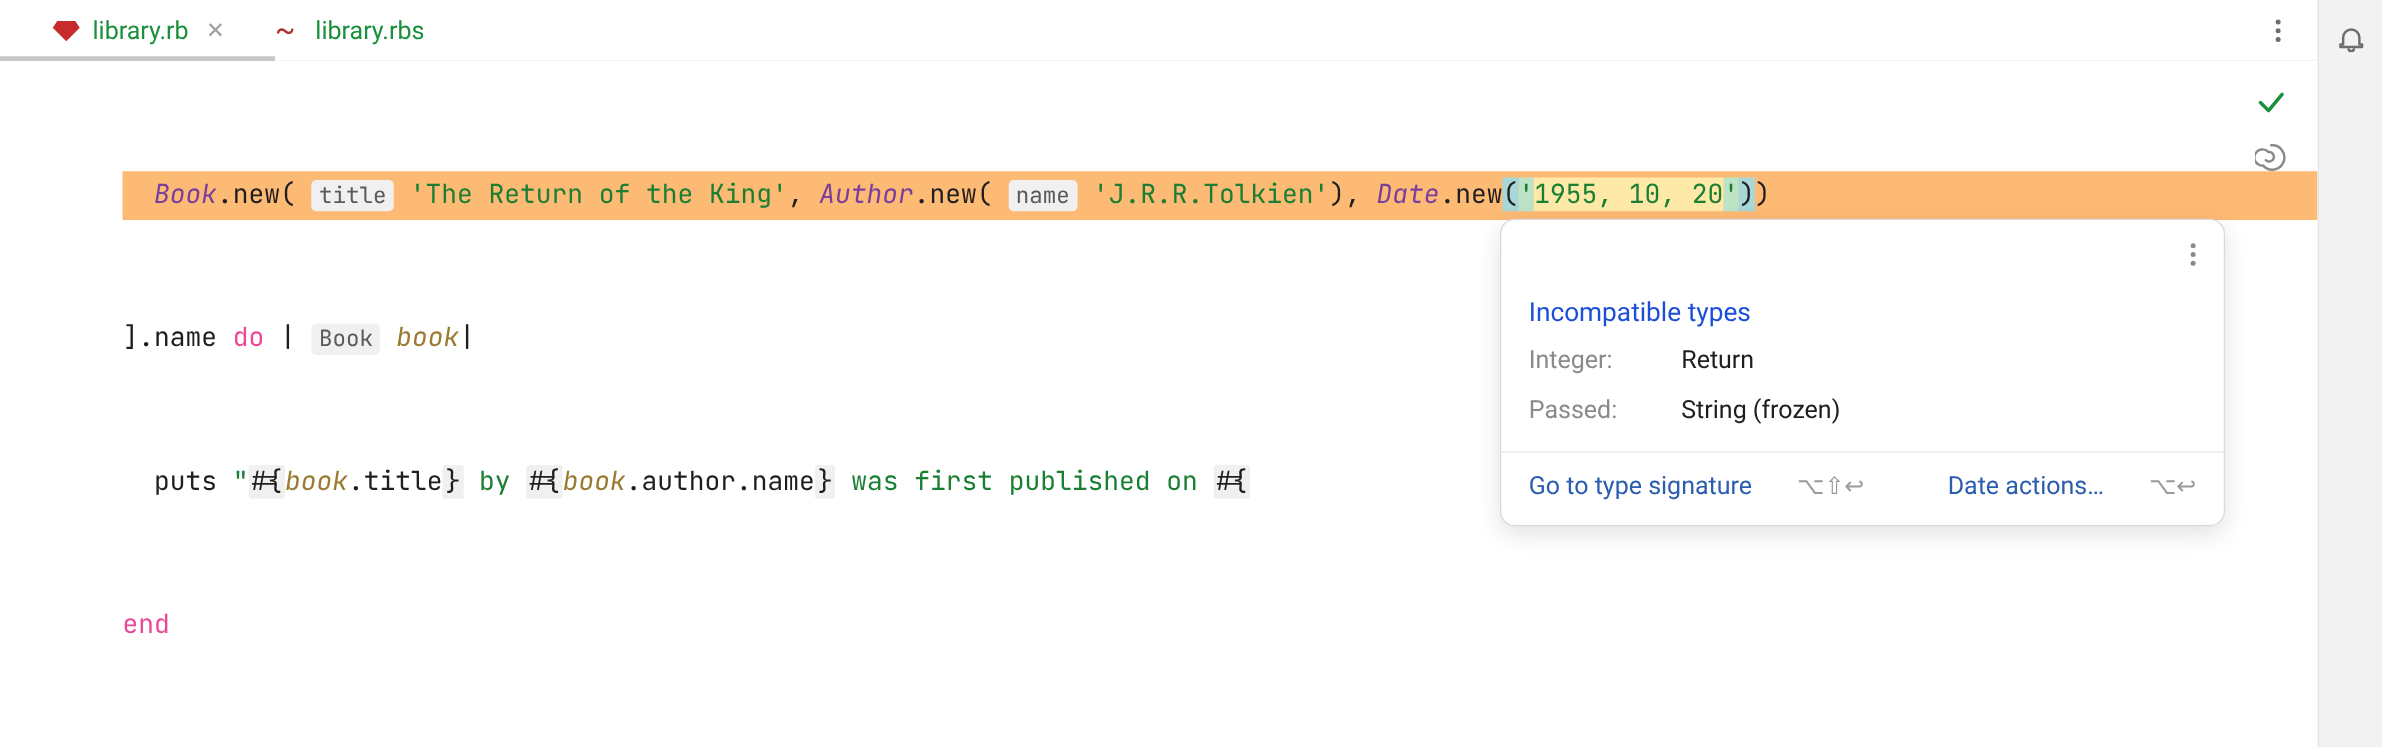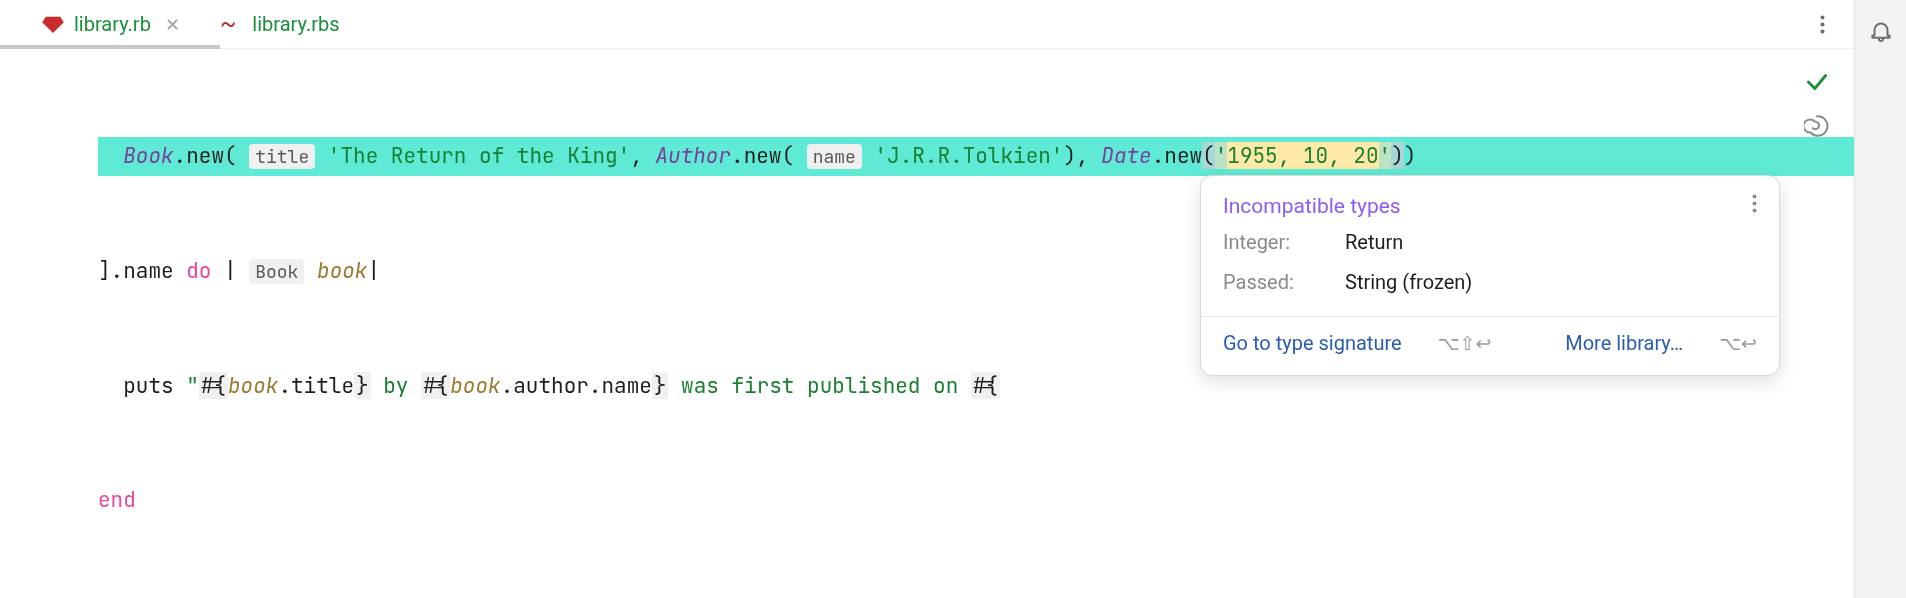--- a/index.html
+++ b/index.html
@@ -60,21 +60,21 @@
     font-size: 21px;
     line-height: 38px;
     padding-left: 98px;
     padding-top: 12px;
     padding-bottom: 18px;
     white-space: pre;
     background: #fff;
     overflow: hidden;
   }
   .line { position: relative; }
-  .line.highlight-line { background: #5eead4; }
+  .line.highlight-line { background: #fdba74; }
   .tok-class { color: #7a3e9d; font-style: italic; }
   .tok-method { color: #1e1e1e; }
   .tok-hint { background: #f0f0f0; padding: 1px 6px; border-radius: 4px; color: #5a5a5a; font-size: 18px;}
   .tok-str { color: #1a7f32; }
   .tok-kw { color: #ec4899; font-weight: 400; }
   .tok-var { color: #9a7b2f; font-style: italic; }
   .tok-err-hl { background: #bde3c7; }
   .tok-err-hl2 { background: #ffe9a8; }
   .tok-paren-hl { background: #a7d7d7; }
   .tok-interp { background: #f0f0f0; padding: 0 2px; border-radius: 2px; color:#1e1e1e;}
@@ -95,21 +95,21 @@
     border: 1px solid #d9d9d9;
     border-radius: 12px;
     box-shadow: 0 6px 20px rgba(0,0,0,0.12);
     z-index: 50;
     font-size: 20px;
   }
   .popup-head {
     display: flex; justify-content: space-between; align-items: flex-start;
     padding: 18px 22px 4px 22px;
   }
-  .popup-title { font-weight: 400; color: #8b5cf6; font-size: 21px; }
+  .popup-title { font-weight: 400; color: #1d4ed8; font-size: 21px; margin-top: 45px; }
   .popup-more { color: #8a8a8a; cursor: pointer; }
   .popup-row { display: flex; padding: 8px 22px; gap: 18px; font-size: 20px;}
   .popup-label { color: #8a8a8a; width: 104px; }
   .popup-value { color: #1e1e1e; }
   .popup-sep { border-top: 1px solid #e8e8e8; margin-top: 14px; }
   .popup-actions {
     display: flex; align-items: center; justify-content: space-between;
     padding: 14px 22px 20px 22px; font-size: 20px;
   }
   .popup-link { color: #2a5db0; cursor: pointer; }
@@ -182,21 +182,21 @@
           <div class="popup-label">Passed:</div>
           <div class="popup-value">String (frozen)</div>
         </div>
         <div class="popup-sep"></div>
         <div class="popup-actions">
           <div class="popup-act-row">
             <span class="popup-link">Go to type signature</span>
             <span class="popup-shortcut">⌥⇧↩</span>
           </div>
           <div class="popup-act-row">
-            <span class="popup-link">More library…</span>
+            <span class="popup-link">Date actions…</span>
             <span class="popup-shortcut">⌥↩</span>
           </div>
         </div>
       </div>
     </div>
 
     <div style="height:40px;"></div>
 
   </div>
 

